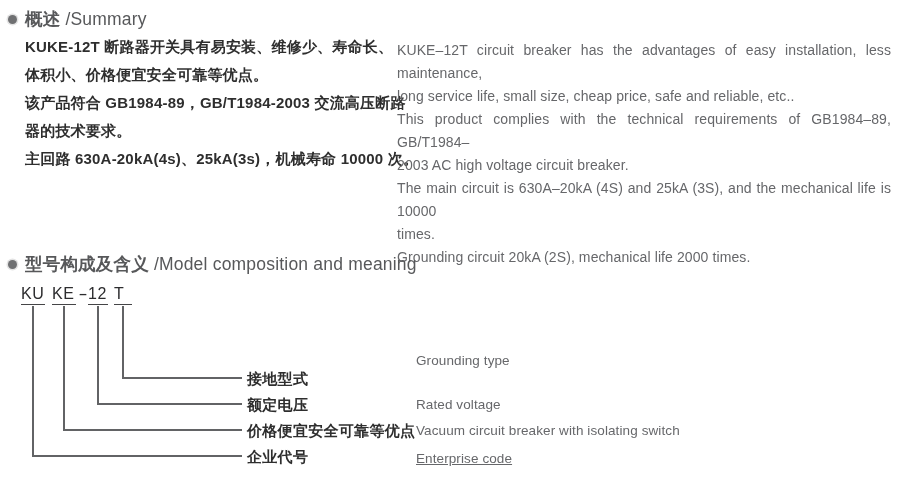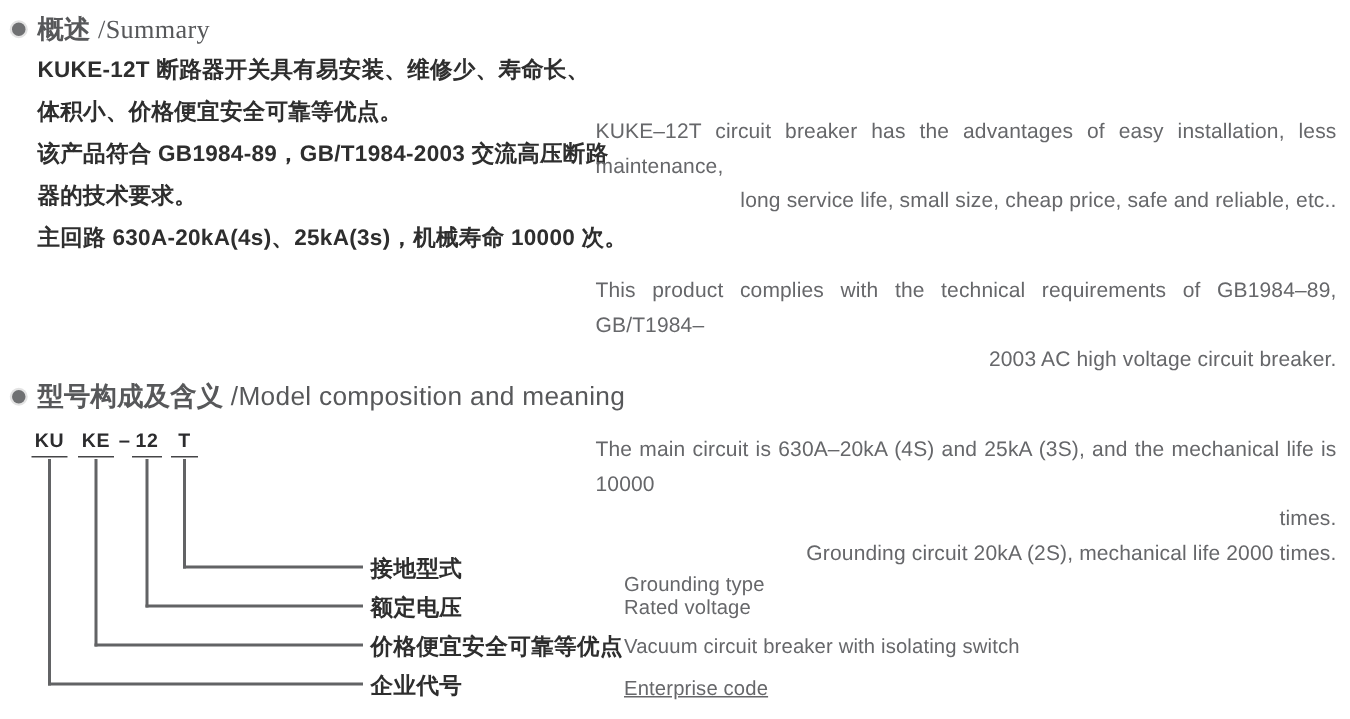--- a/index.html
+++ b/index.html
@@ -16,44 +16,44 @@
   .sec-header { position: absolute; left: 8px; display: flex; align-items: center; }
   .bullet {
     width: 9px; height: 9px; border-radius: 50%;
     background: #6f7072;
     box-shadow: 0 0 0 1.5px #e3e3e3;
     margin-right: 8px;
     flex: 0 0 auto;
   }
   .sec-title { font-size: 17.5px; color: #57585a; letter-spacing: 0.2px; white-space: nowrap; }
   .sec-title .cn { font-weight: 600; margin-right: 5px; }
-  #sec1-header { top: 7px; font-family: Liberation Serif, serif; }
+  #sec1-header { top: 7px; }
   #sec2-header { top: 252px; }
 
   
   #cn-col {
     position: absolute; left: 25px; top: 33px; width: 370px;
     font-size: 15px; line-height: 28px; color: #2e2e2e;
     font-weight: 600; letter-spacing: 0.2px;
   }
   #cn-col .ln { white-space: nowrap; }
   #en-col {
     position: absolute; left: 397px; top: 39px; width: 494px;
     font-size: 14px; line-height: 23px; color: #66676a;
     letter-spacing: 0.1px;
   }
-  #en-col .ln { white-space: nowrap; text-align: right; }
-  #en-col .ln.j { text-align: justify; text-align-last: justify; white-space: normal; margin-top: 37px; }
+  #en-col .ln { white-space: nowrap; }
+  #en-col .ln.j { text-align: justify; text-align-last: justify; white-space: normal; }
 
   
   .seg {
     position: absolute; top: 286px; height: 19px;
     border-bottom: 1.6px solid #454547;
-    font-size: 13px; font-weight: bold; color: #2c2c2e;
-    text-align: center; line-height: 16px; letter-spacing: 0.5px;
+    font-size: 16px; font-weight: normal; color: #2c2c2e;
+    line-height: 16px; letter-spacing: 0.5px;
   }
   #seg-ku { left: 21px; width: 24px; }
   #seg-ke { left: 52px; width: 24px; }
   #seg-dash { position: absolute; top: 286px; left: 77px; width: 12px; height: 19px;
     font-size: 13.5px; font-weight: bold; color: #2c2c2e; text-align: center; line-height: 16px; }
   #seg-12 { left: 88px; width: 20px; }
   #seg-t { left: 114px; width: 18px; }
 
   .vline { position: absolute; width: 1.6px; background: #626365; }
   #v-ku { left: 32.3px; top: 306px; height: 151px; }
@@ -70,21 +70,21 @@
   .row-cn {
     position: absolute; left: 247px;
     font-size: 15px; font-weight: 600; color: #2e2e2e;
     white-space: nowrap; letter-spacing: 0.3px; text-align: right;
   }
   .row-en {
     position: absolute; left: 416px;
     font-size: 13.5px; color: #66676a;
     white-space: nowrap; letter-spacing: 0.1px;
   }
-  #cn-row-0 { top: 370px; } #en-row-0 { top: 382px; }
+  #cn-row-0 { top: 370px; } #en-row-0 { top: 353px; }
   #cn-row-1 { top: 396px; } #en-row-1 { top: 397px; }
   #cn-row-2 { top: 422px; } #en-row-2 { top: 423px; }
   #cn-row-3 { top: 448px; } #en-row-3 { top: 451px; text-decoration: underline; }
 </style>
 </head>
 <body>
 
 <div class="sec-header" id="sec1-header">
   <span class="bullet"></span>
   <span class="sec-title">

